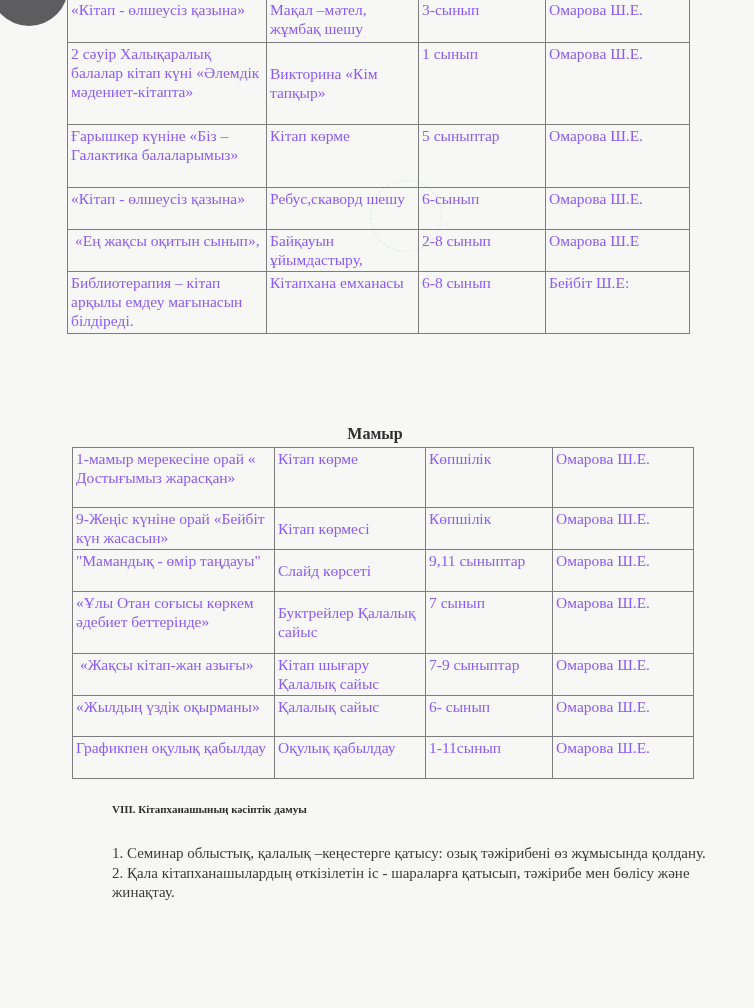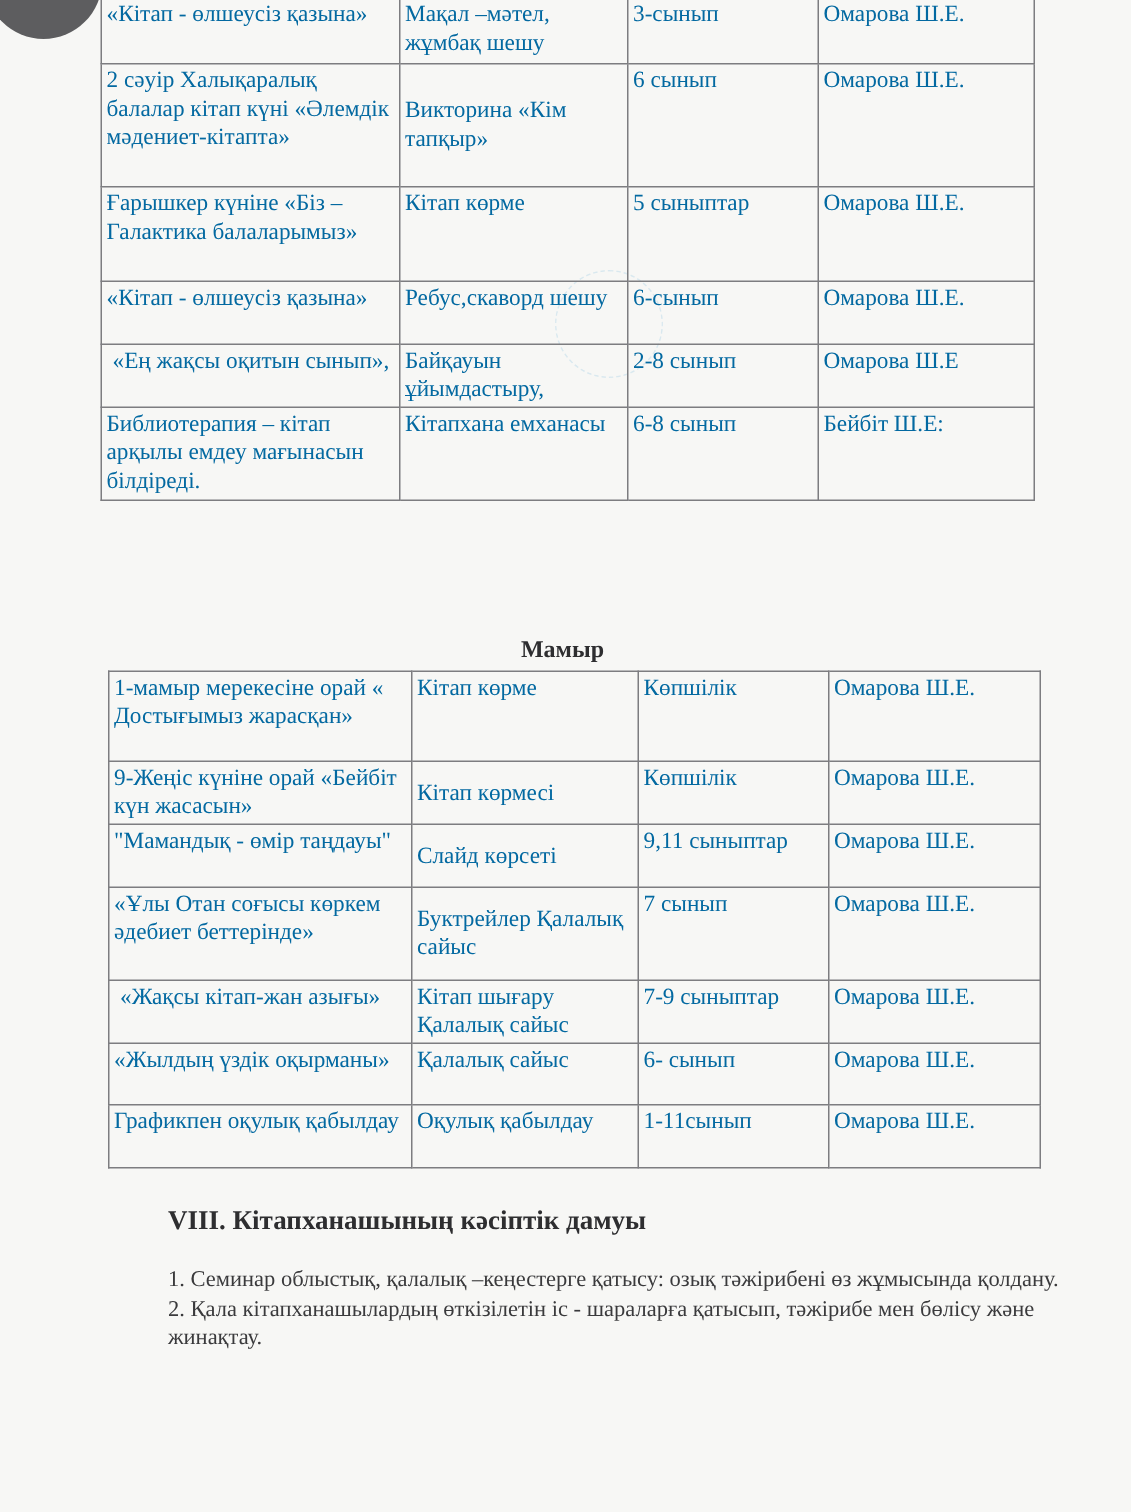--- a/index.html
+++ b/index.html
@@ -12,31 +12,31 @@
     .corner-blob {
       position: absolute; left: -10px; top: -52px; width: 78px; height: 78px;
       border-radius: 50%; background: #5d5d5f;
     }
     table.plan {
       position: absolute; border-collapse: collapse; table-layout: fixed;
       font-size: 15.5px; line-height: 19px;
     }
     table.plan td {
       border: 1.2px solid #7d7d80; vertical-align: top;
-      padding: 1px 3px 2px 3px; color: #0369a1; margin-top: 34px;
+      padding: 1px 3px 2px 3px; color: #8b5cf6; margin-top: 34px;
     }
     #table-april { left: 67px; top: -2px; width: 622px; }
     #table-may { left: 72px; top: 447px; width: 621px; }
     .month-title {
       position: absolute; left: 0; width: 750px; top: 425px; text-align: center;
       font-weight: bold; font-size: 16px; color: #2e2e30;
     }
     .section-title {
       position: absolute; left: 112px; top: 803px;
-      font-weight: bold; font-size: 18px; color: #2e2e30;
+      font-weight: bold; font-size: 11px; color: #2e2e30;
     }
     .section-items {
       position: absolute; left: 112px; top: 844px; width: 620px;
       font-size: 15px; line-height: 19.5px; color: #3a3a3c;
     }
     .section-items p { margin: 0; font-family: Liberation Serif, serif; }
     .stamp {
       position: absolute; left: 370px; top: 180px; width: 70px; height: 70px;
       border-radius: 50%; opacity: 0.18;
       border: 1px dashed #58a9d6;
@@ -58,21 +58,21 @@
   <tbody>
     <tr style="height:44px">
       <td>«Кітап - өлшеусіз қазына»</td>
       <td>Мақал –мәтел, жұмбақ шешу</td>
       <td>3-сынып</td>
       <td>Омарова Ш.Е.</td>
     </tr>
     <tr style="height:82px">
       <td>2 сәуір Халықаралық балалар кітап күні «Әлемдік мәдениет-кітапта»</td>
       <td style="vertical-align:middle"><span>Викторина «Кім тапқыр»</span></td>
-      <td>6 сынып</td>
+      <td>1 сынып</td>
       <td>Омарова Ш.Е.</td>
     </tr>
     <tr style="height:63px">
       <td>Ғарышкер күніне «Біз – Галактика балаларымыз»</td>
       <td>Кітап көрме</td>
       <td>5 сыныптар</td>
       <td>Омарова Ш.Е.</td>
     </tr>
     <tr style="height:42px">
       <td>«Кітап - өлшеусіз қазына»</td>

